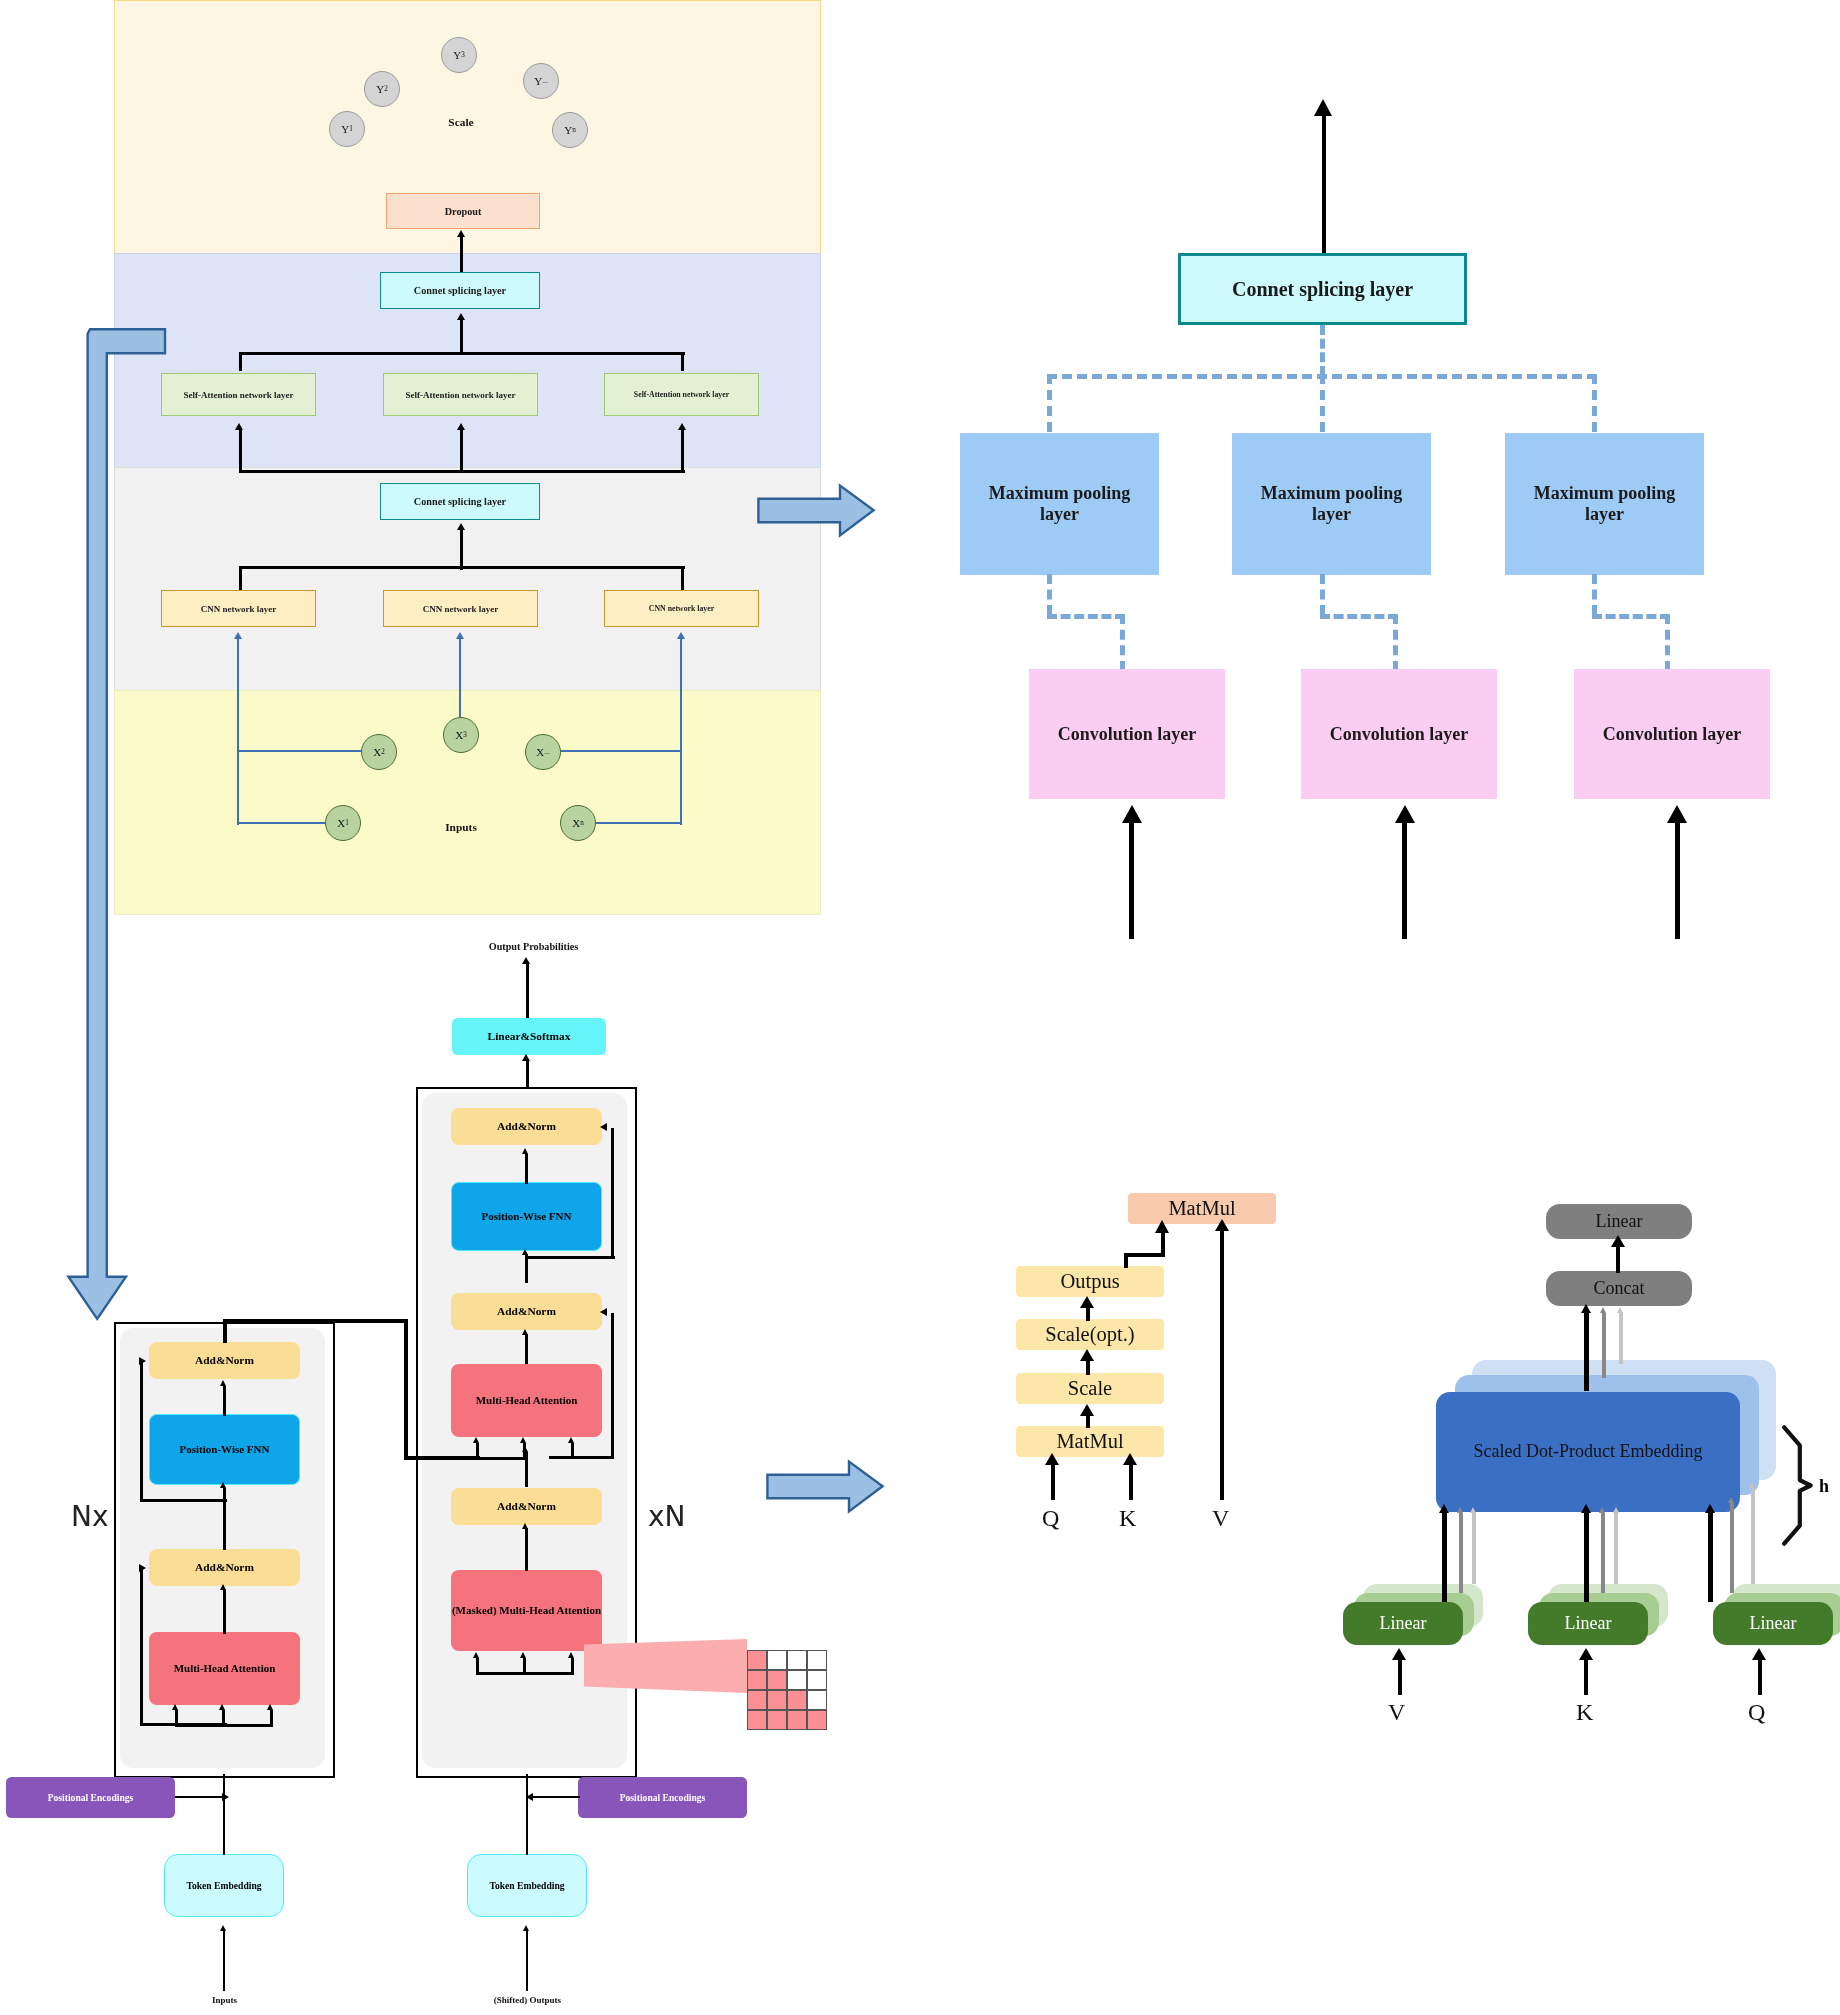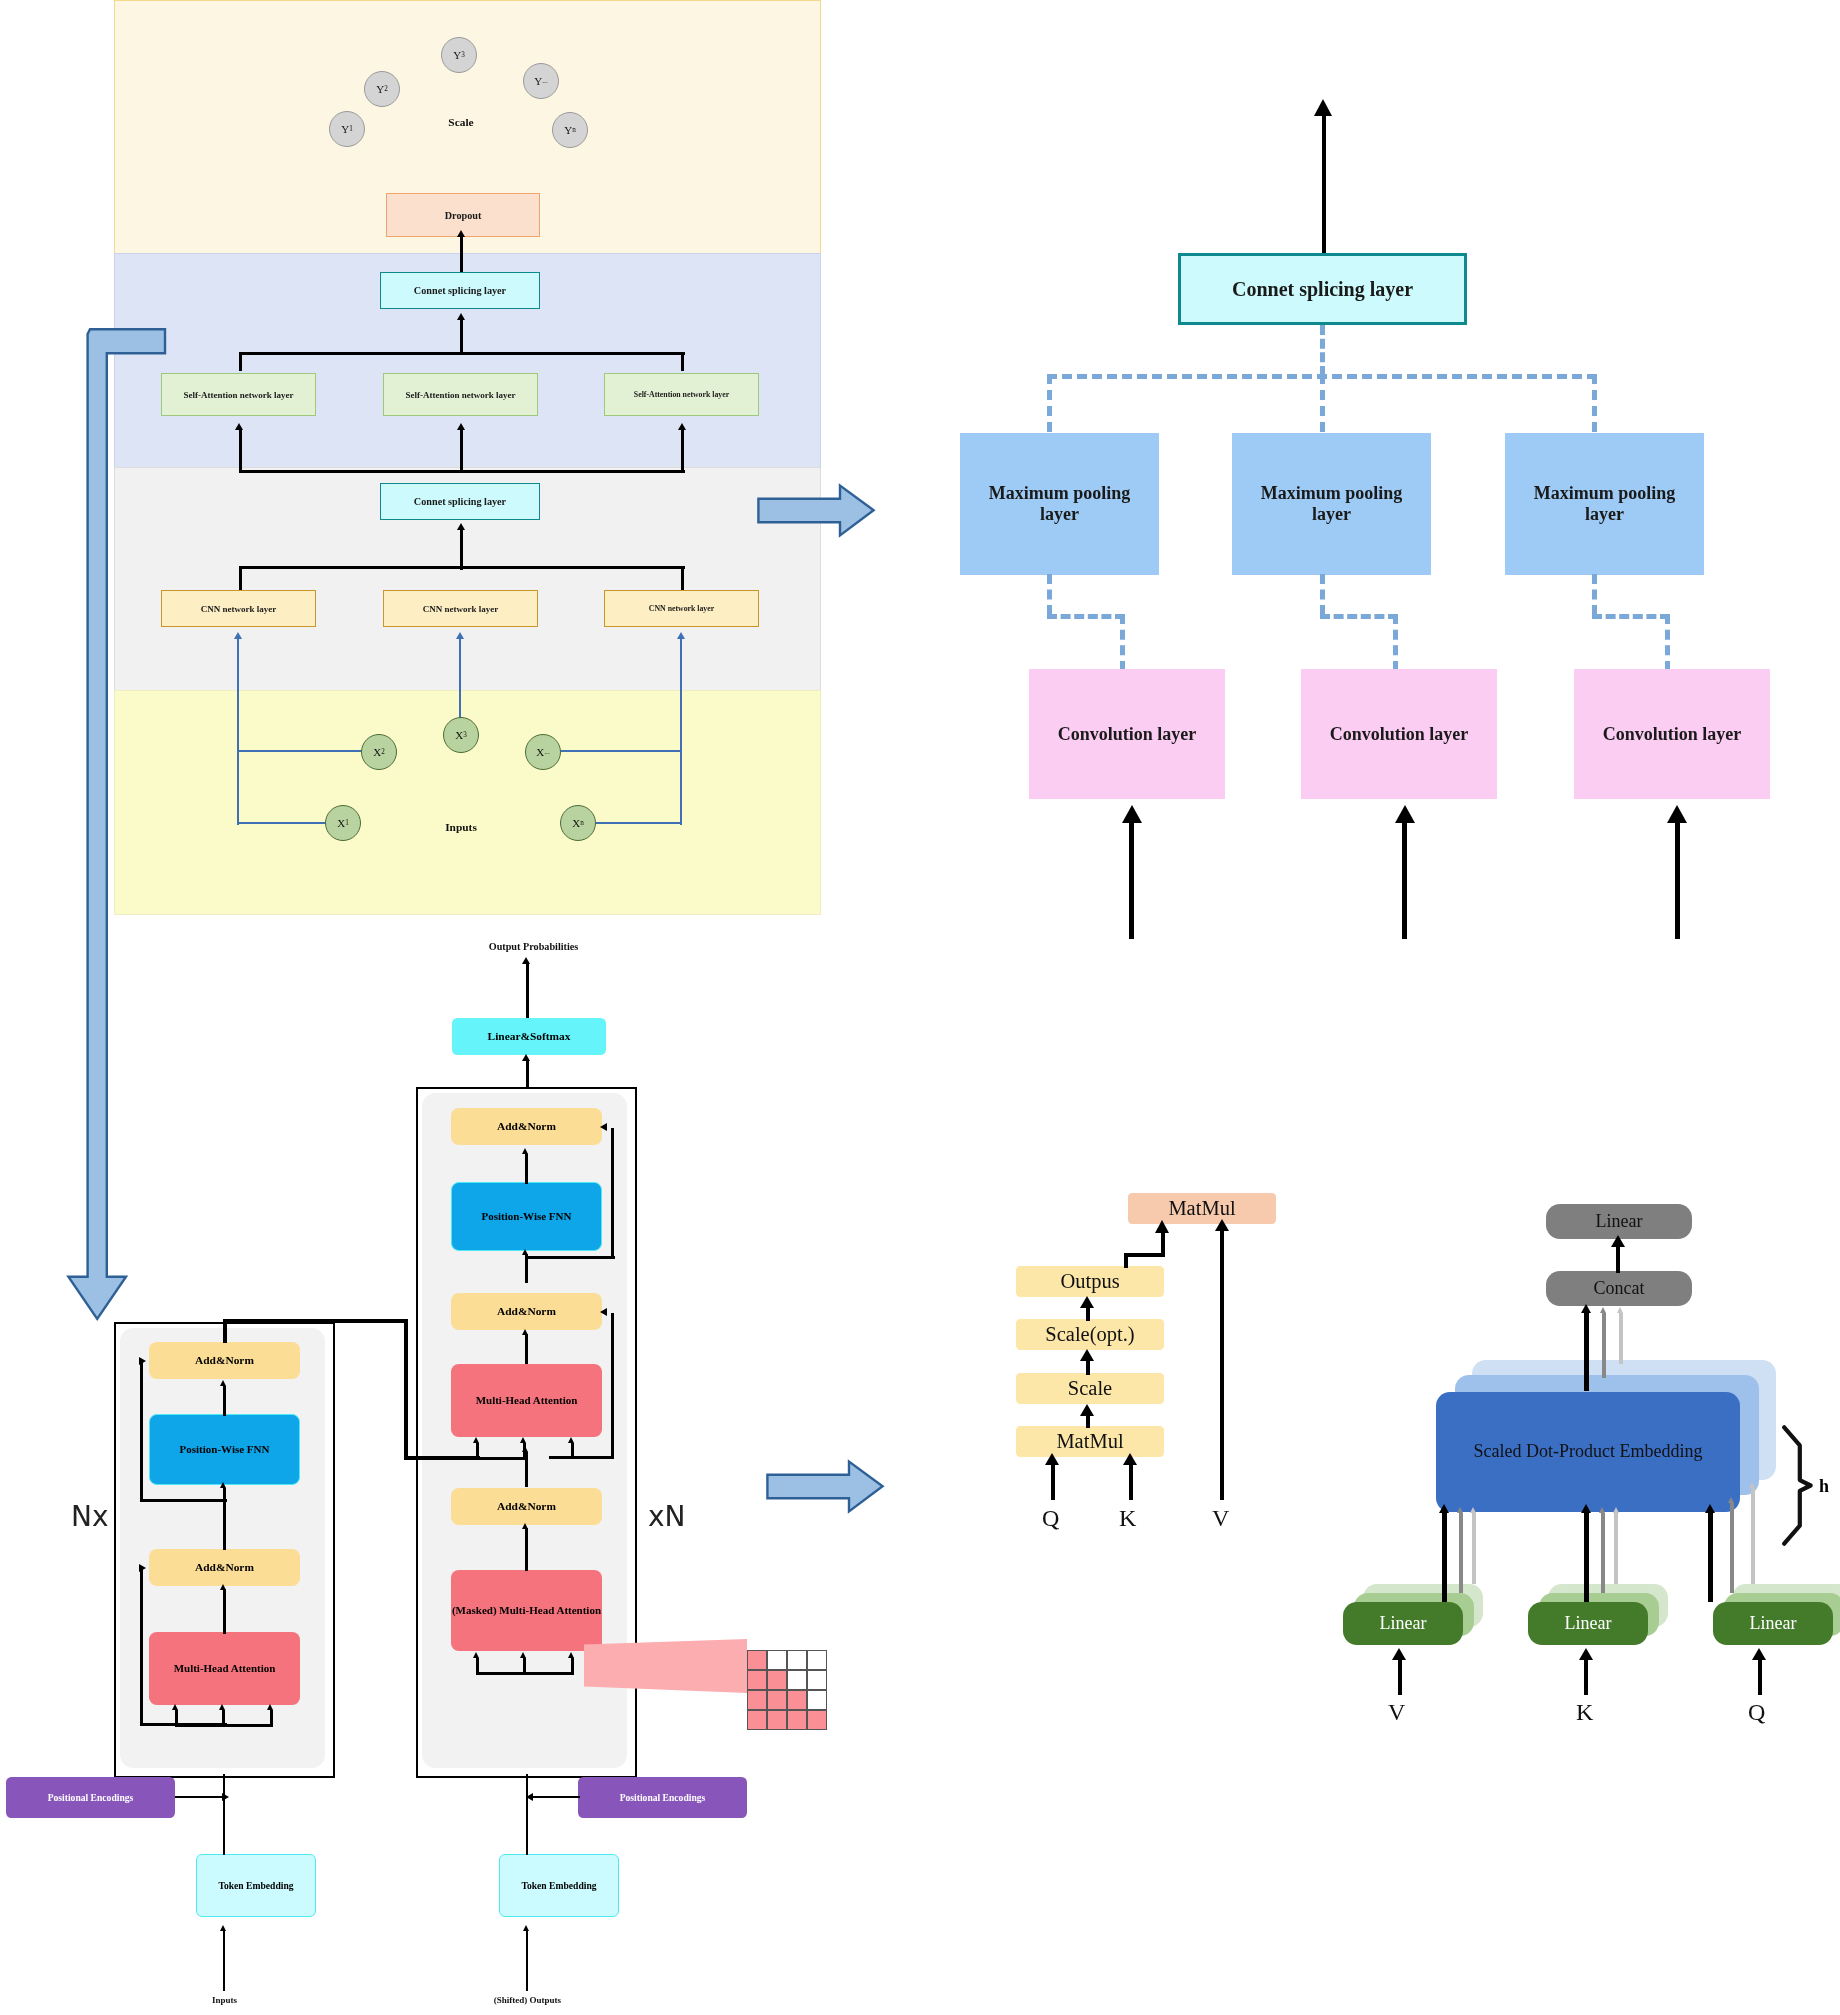--- a/index.html
+++ b/index.html
@@ -57,21 +57,21 @@
   .box-conv{background:#fbcdf2;font-size:18px;font-weight:bold;}
 
   
   .tbox{position:absolute;box-sizing:border-box;display:flex;align-items:center;
         justify-content:center;text-align:center;font-weight:bold;line-height:1.25;}
   .b-linsoft{background:#66f4fb;border-radius:5.4px;font-size:11.4px;}
   .b-addnorm{background:#fcdd96;border-radius:7.8px;font-size:11.4px;}
   .b-fnn{background:#0ea5e9;border:1.2px solid #4fe9f5;border-radius:7.8px;font-size:11px;}
   .b-mha{background:#f4737d;border-radius:7.8px;font-size:11px;}
   .b-pe{background:#8855bb;border-radius:5.4px;color:#fff;font-size:9.6px;}
-  .b-tok{background:#ccfbff;border:1.2px solid #4fe9f5;border-radius:6px;font-size:9.6px;margin-left:32px;}
+  .b-tok{background:#ccfbff;border:1.2px solid #4fe9f5;border-radius:14px;font-size:9.6px;}
   .stackbox{position:absolute;background:#f2f2f2;border-radius:13.3px;}
   .outline{position:absolute;border:2.4px solid #000;background:transparent;}
   .nxlbl{position:absolute;font-size:28px;color:#222;font-family:"DejaVu Sans",sans-serif;}
 
   
   .maskcell{position:absolute;border:1.2px solid #555;box-sizing:border-box;}
   .mask-on{background:#fa9095;}
   .mask-off{background:#ffffff;}
   .beam{position:absolute;background:#fbadb0;}
 
@@ -126,21 +126,21 @@
 <div class="node node-y" style="left:523px;top:63px;width:34px;height:34px;">
   <span>Y</span>
     <sub>...</sub>
 </div>
 <div class="node node-y" style="left:552px;top:112px;width:34px;height:34px;">
   <span>Y</span>
     <sub>n</sub>
 </div>
 <div class="lbl ctr" style="left:422px;top:114px;width:78px;height:18px;font-size:11.4px;">Scale</div>
 
-<div class="box box-dropout" style="left:386px;top:193px;width:154px;height:44px;">Dropout</div>
+<div class="box box-dropout" style="left:386px;top:193px;width:154px;height:36px;">Dropout</div>
 <div class="ln" style="left:460px;top:236px;width:3px;height:36px;"></div>
 <div class="arrow-up" style="left:457px;top:230px;"></div>
 
 <div class="box box-connet" style="left:380px;top:272px;width:160px;height:37px;">Connet splicing layer</div>
 <div class="ln" style="left:460px;top:319px;width:3px;height:36px;"></div>
 <div class="arrow-up" style="left:457px;top:313px;"></div>
 
 <div class="ln" style="left:239px;top:352px;width:446px;height:3px;"></div>
 <div class="ln" style="left:239px;top:352px;width:3px;height:19px;"></div>
 <div class="ln" style="left:681px;top:352px;width:3px;height:19px;"></div>

